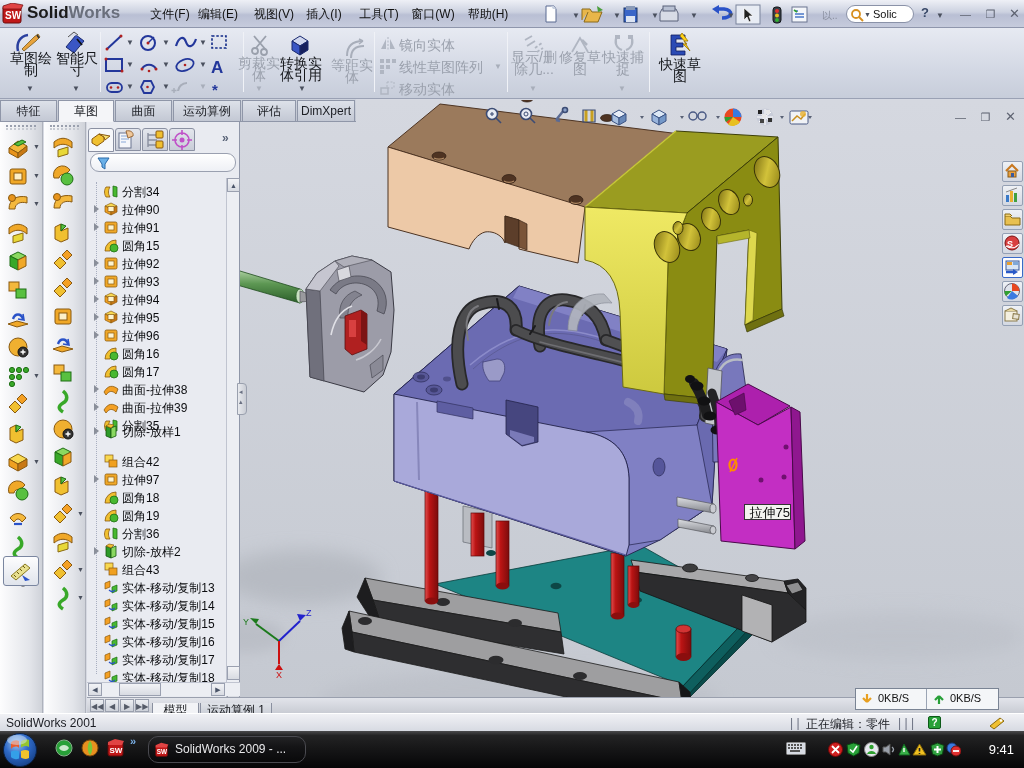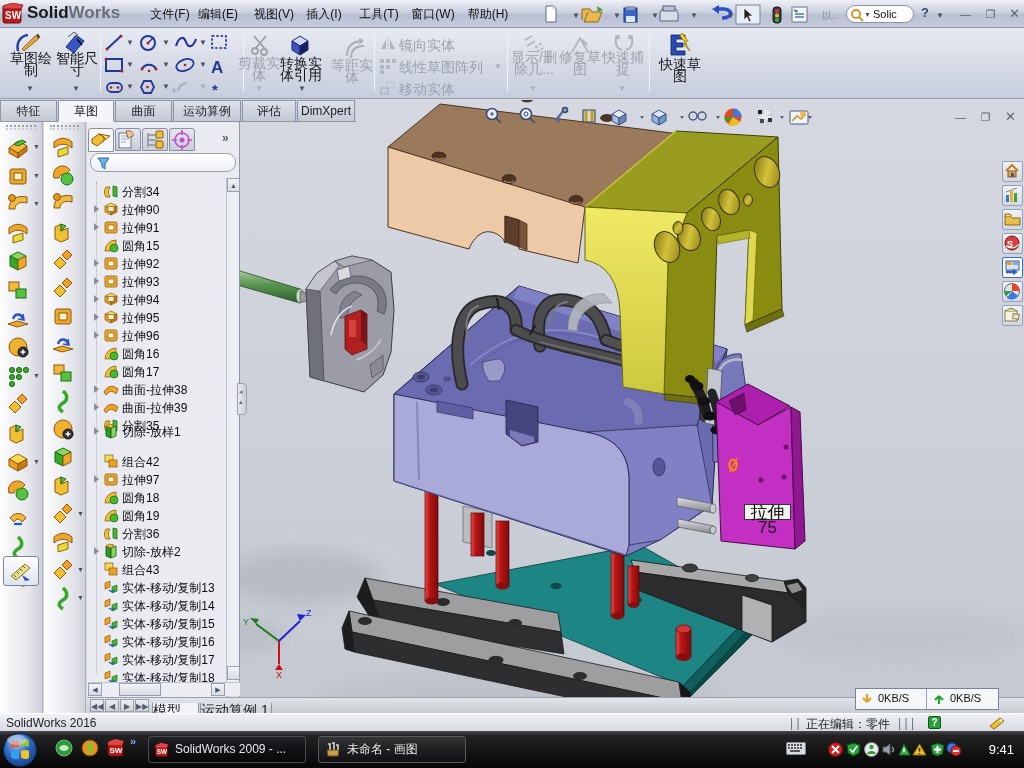--- a/index.html
+++ b/index.html
@@ -49,40 +49,40 @@
 border-top:4px solid transparent;border-bottom:4px solid transparent;}
 .tico{position:absolute;left:16px;top:1px;width:16px;height:16px;}
 
 .sb{background:linear-gradient(#f2f3f6,#d8dbe2);border:1px solid #9aa0b0;}
 
 #viewport{position:absolute;left:240px;top:100px;width:784px;height:597px;overflow:hidden;
 background:linear-gradient(#d5d8e0,#c5c9d1);}
 
 #mtabs{position:absolute;left:87px;top:697px;width:937px;height:16px;
 background:linear-gradient(#e2e4ea,#c9ccd4);border-top:1px solid #9aa0ae;}
-.mtab{position:absolute;top:5px;height:15px;line-height:15px;font-size:14px;text-align:left;
+.mtab{position:absolute;top:5px;height:15px;line-height:15px;font-size:12px;text-align:center;
 border:1px solid #8a90a0;border-top:none;background:linear-gradient(#dfe2e8,#c6cad2);color:#16181c;}
 .mtab.act{background:#f2f3f6;}
 .navb{position:absolute;top:1px;width:14px;height:13px;background:linear-gradient(#eceef2,#ccd0d8);
 border:1px solid #9aa0ae;color:#555b68;font-size:8px;text-align:center;line-height:13px;}
 
 #status{position:absolute;left:0;top:713px;width:1024px;height:18px;
 background:linear-gradient(#f0f1f5,#d7dae2);border-top:1px solid #fff;font-size:12px;color:#1a1c22;}
 
 #taskbar{position:absolute;left:0;top:731px;width:1024px;height:37px;
 background:linear-gradient(#4a4a4c,#232324 12%,#141415 55%,#060607);}
 .taskbtn{position:absolute;top:5px;height:27px;border-radius:3px;font-size:12px;color:#e8e8ea;
 border:1px solid #5a5a5e;background:linear-gradient(#353538,#232326 40%,#111113);line-height:25px;white-space:nowrap;}
 #clock{position:absolute;right:6px;top:0;height:37px;line-height:37px;color:#fff;font-size:13px;}
 
 #speed{position:absolute;left:855px;top:688px;width:144px;height:22px;background:#f4f6f8;
 border:1px solid #7a8494;font-size:11px;color:#111;z-index:30;}
 
 #tip{position:absolute;left:744px;top:504px;width:47px;height:16px;background:#f3f3ef;border:1px solid #333;
-font-size:17px;line-height:15px;text-align:center;color:#111;z-index:25;}
+font-size:13px;line-height:15px;text-align:right;color:#111;z-index:25;}
 
 #tpane{position:absolute;left:1002px;top:161px;width:22px;height:170px;z-index:20;}
 .tpico{position:absolute;left:0;width:21px;height:21px;background:linear-gradient(#eef1f5,#d3d8e2);
 border:1px solid #94a0b4;border-radius:2px;}
 
 #split{position:absolute;left:237px;top:383px;width:10px;height:32px;background:linear-gradient(90deg,#e8eaee,#c9ccd4);
 border:1px solid #9aa0ae;border-radius:0 4px 4px 0;z-index:15;}
 .wbtn{position:absolute;top:0;width:17px;height:15px;color:#5d6270;font-size:11px;text-align:center;line-height:14px;}
 </style></head>
 <body>
@@ -946,21 +946,21 @@
   <div id="mtabs">
     <div class="navb" style="left:3px;">◀◀</div>
     <div class="navb" style="left:18px;">◀</div>
     <div class="navb" style="left:33px;">▶</div>
     <div class="navb" style="left:48px;">▶▶</div>
     <div class="mtab act" style="left:65px;width:47px;">模型</div>
     <div class="mtab" style="left:113px;width:72px;">运动算例 1</div>
   </div>
 
   <div id="status">
-    <div class="abs" style="left:6px;top:2px;">SolidWorks 2016</div>
+    <div class="abs" style="left:6px;top:2px;">SolidWorks 2001</div>
     <div class="abs" style="left:790px;top:2px;color:#6a7080;">| |</div>
     <div class="abs" style="left:806px;top:2px;">正在编辑：零件</div>
     <div class="abs" style="left:898px;top:2px;color:#6a7080;">| | |</div>
     <div class="abs" style="left:928px;top:2px;width:13px;height:13px;background:#27a037;border:1px solid #0d5a18;border-radius:2px;color:#fff;font-size:10px;font-weight:bold;text-align:center;line-height:12px;">?</div>
   <svg class="abs" style="left:988px;top:2px;" width="18" height="14" viewBox="0 0 18 14">
         <path d="M2,10 L12,2 L16,5 L6,13 Z" fill="#f0c030" stroke="#8a6a10"></path>
         <circle cx="13" cy="4.5" r="1.3" fill="#fff"></circle>
       </svg>
   </div>
 
@@ -988,34 +988,27 @@
   <svg class="abs" style="left:81px;top:8px;" width="18" height="18" viewBox="0 0 18 18">
         <circle cx="9" cy="9" r="8" fill="#e89020" stroke="#7a4a08"></circle>
         <path d="M9,2 C12,5 12,13 9,16 C6,13 6,5 9,2" fill="#78c838"></path>
       </svg>
   <svg class="abs" style="left:106px;top:7px;" width="20" height="20" viewBox="0 0 20 20">
         <rect x="2" y="4" width="15" height="14" rx="2" fill="#c01818" stroke="#5e0a0a"></rect>
         <path d="M2,4 L9,1 L18,3 L16,7 L2,7 Z" fill="#e04444"></path>
         <text x="3.5" y="15" font-size="8" font-weight="bold" fill="#fff" font-family="Liberation Sans">SW</text>
       </svg>
   <div class="abs" style="left:130px;top:4px;color:#7ab0e8;font-size:11px;font-weight:bold;">»</div>
-  <div class="taskbtn" style="left:148px;width:158px;background:linear-gradient(#232325,#141416 40%,#09090a);border-color:#4a4a50;">
+  <div class="taskbtn" style="left:148px;width:158px;background:linear-gradient(#232325,#141416 40%,#09090a);border-color:#4a4a50;border-radius:10px;">
     <svg class="abs" style="left:5px;top:5px;" width="16" height="16" viewBox="0 0 20 20">
           <rect x="2" y="4" width="15" height="14" rx="2" fill="#c01818" stroke="#5e0a0a"></rect>
           <path d="M2,4 L9,1 L18,3 L16,7 L2,7 Z" fill="#e04444"></path>
           <text x="3.5" y="15" font-size="8" font-weight="bold" fill="#fff" font-family="Liberation Sans">SW</text>
         </svg>
     <span style="margin-left:26px;">SolidWorks 2009 - ...</span>
-  </div>
-  <div class="taskbtn" style="left:318px;width:148px;">
-    <svg class="abs" style="left:6px;top:5px;" width="16" height="16" viewBox="0 0 16 16">
-          <path d="M3,2 L5,2 L5,8 M7,1 L9,1 L9,8 M11,3 L13,3 L13,8" stroke="#d8d8e0" stroke-width="1.6" fill="none"></path>
-          <path d="M2,8 L14,8 L13,14 L3,14 Z" fill="#c8a050" stroke="#6a5020"></path>
-        </svg>
-    <span style="margin-left:28px;">未命名 - 画图</span>
   </div>
   <svg class="abs" style="left:786px;top:11px;" width="20" height="13" viewBox="0 0 20 13">
         <rect x="0.5" y="0.5" width="19" height="12" rx="1" fill="#d8dce4" stroke="#888"></rect>
         <g fill="#555">
           <rect x="2" y="2" width="2" height="2"></rect>
           <rect x="5" y="2" width="2" height="2"></rect>
           <rect x="8" y="2" width="2" height="2"></rect>
           <rect x="11" y="2" width="2" height="2"></rect>
           <rect x="14" y="2" width="2" height="2"></rect>
           <rect x="2" y="5" width="2" height="2"></rect>

